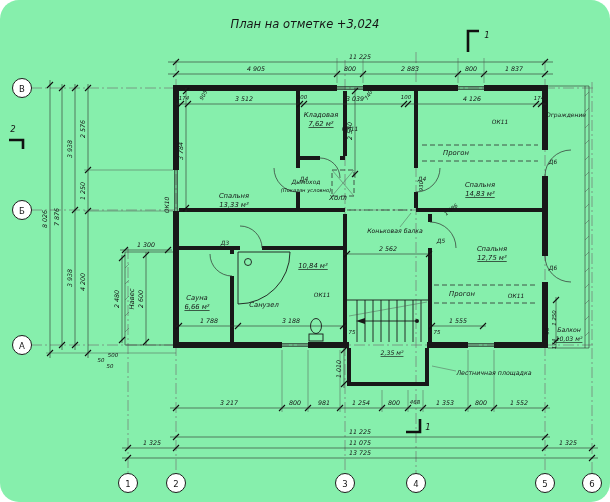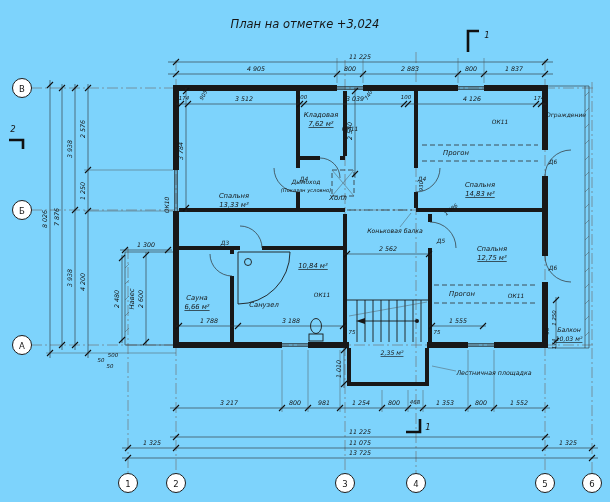--- a/index.html
+++ b/index.html
@@ -1,17 +1,17 @@
 <!DOCTYPE html>
 <html><head>
 <meta charset="utf-8">
 <style>
   html,body{margin:0;padding:0;background:#ffffff;}
-  .page{position:relative;width:610px;height:502px;background:#7dd3fc;overflow:hidden;
-        font-family:"DejaVu Sans",sans-serif;}
+  .page{position:relative;width:610px;height:502px;background:#86efac;overflow:hidden;
+        font-family:"DejaVu Sans",sans-serif;border-radius:19px;}
   svg text{font-family:"DejaVu Sans",sans-serif;fill:#161616;font-style:italic;}
   .title{font-size:11.5px;}
   .dim{font-size:6.3px;}
   .dims{font-size:5.4px;}
   .room{font-size:6.8px;}
   .area{font-size:6.8px;text-decoration:underline;}
   .mark{font-size:5.9px;}
   .axlbl{font-size:8.5px;font-style:normal;}
   .seclbl{font-size:8.5px;}
   .wall{fill:#181818;stroke:none;}

